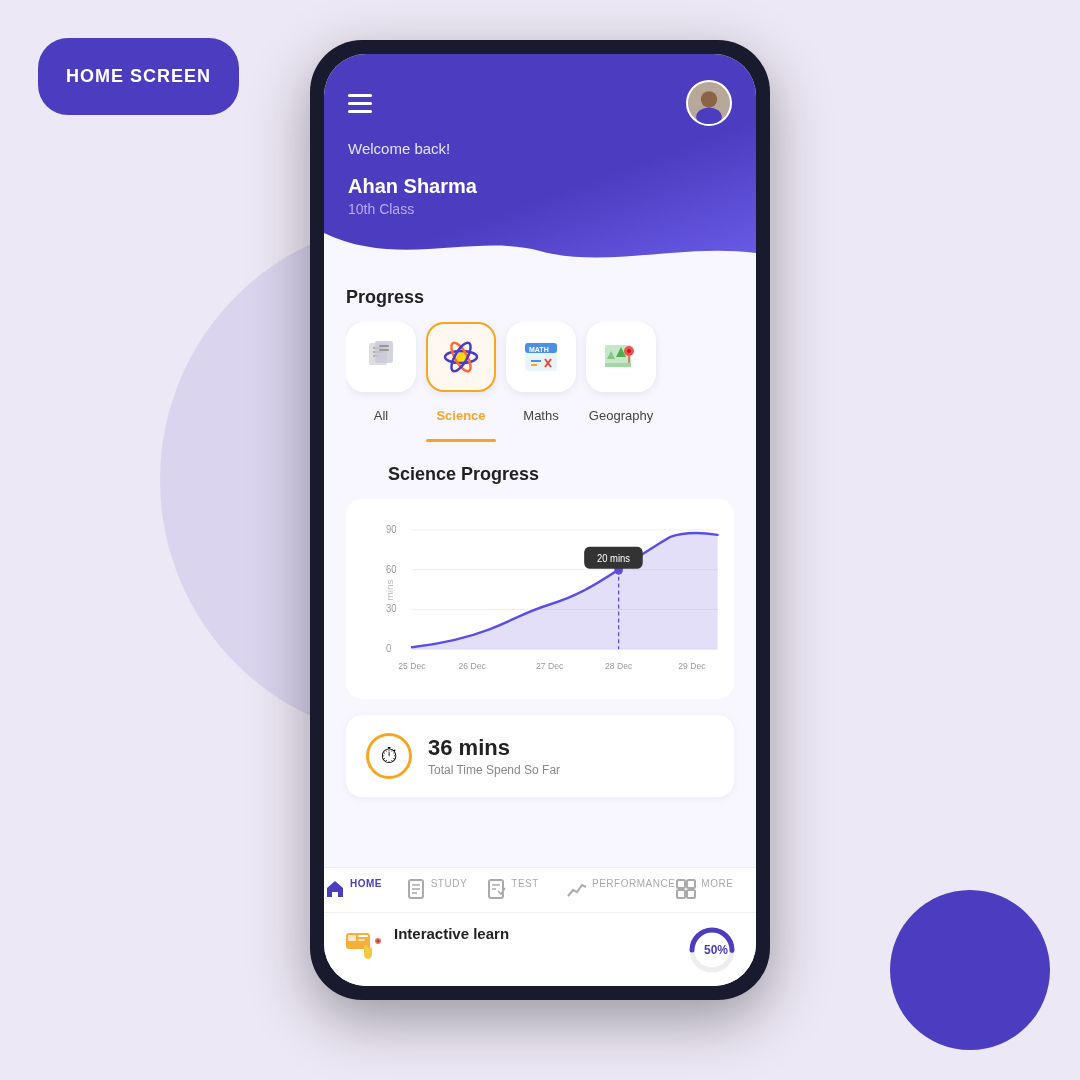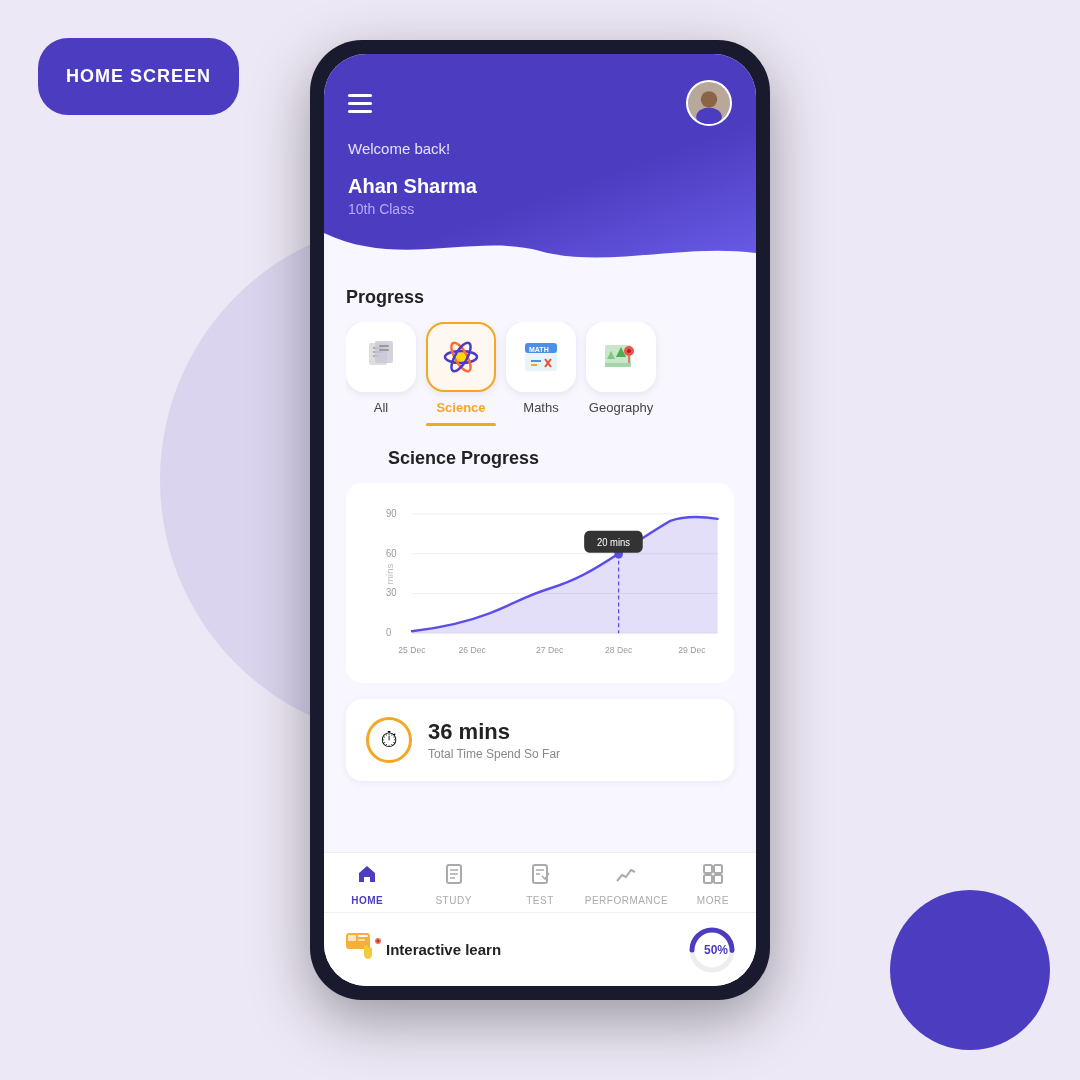--- a/index.html
+++ b/index.html
@@ -159,21 +159,21 @@
     .subject-tabs {
       display: flex;
       gap: 10px;
       margin-bottom: 22px;
       overflow: hidden;
     }
     .subject-tab {
       display: flex;
       flex-direction: column;
       align-items: center;
-      gap: 8px;
+      gap: 16px;
       cursor: pointer;
       flex-shrink: 0;
     }
     .subject-icon-wrap {
       width: 70px;
       height: 70px;
       background: #fff;
       border-radius: 18px;
       display: flex;
       align-items: center;
@@ -259,22 +259,22 @@
     .bottom-nav {
       background: #fff;
       border-top: 1px solid #eee;
       padding: 10px 0 6px 0;
       display: flex;
       justify-content: space-around;
       flex-shrink: 0;
     }
     .nav-item {
       display: flex;
-      flex-direction: column;
-      align-items: center;
+      flex-direction: row;
+      align-items: flex-start;
       gap: 4px;
       cursor: pointer;
       flex: 1;
     }
     .nav-icon {
       font-size: 22px;
       color: #aaa;
     }
     .nav-item.active .nav-icon {
       color: #4b3cc0;
@@ -295,22 +295,21 @@
       background: #fff;
       border-top: 1px solid #f0f0f0;
       padding: 12px 20px;
       display: flex;
       align-items: center;
       justify-content: space-between;
       flex-shrink: 0;
     }
     .interactive-left {
       display: flex;
-      align-items: center;
-      gap: 0;
+      gap: 8px;
     }
     .interactive-icon {
       font-size: 28px;
     }
     .interactive-label {
       font-size: 15px;
       font-weight: 600;
       color: #222;
     }
     .progress-circle {

